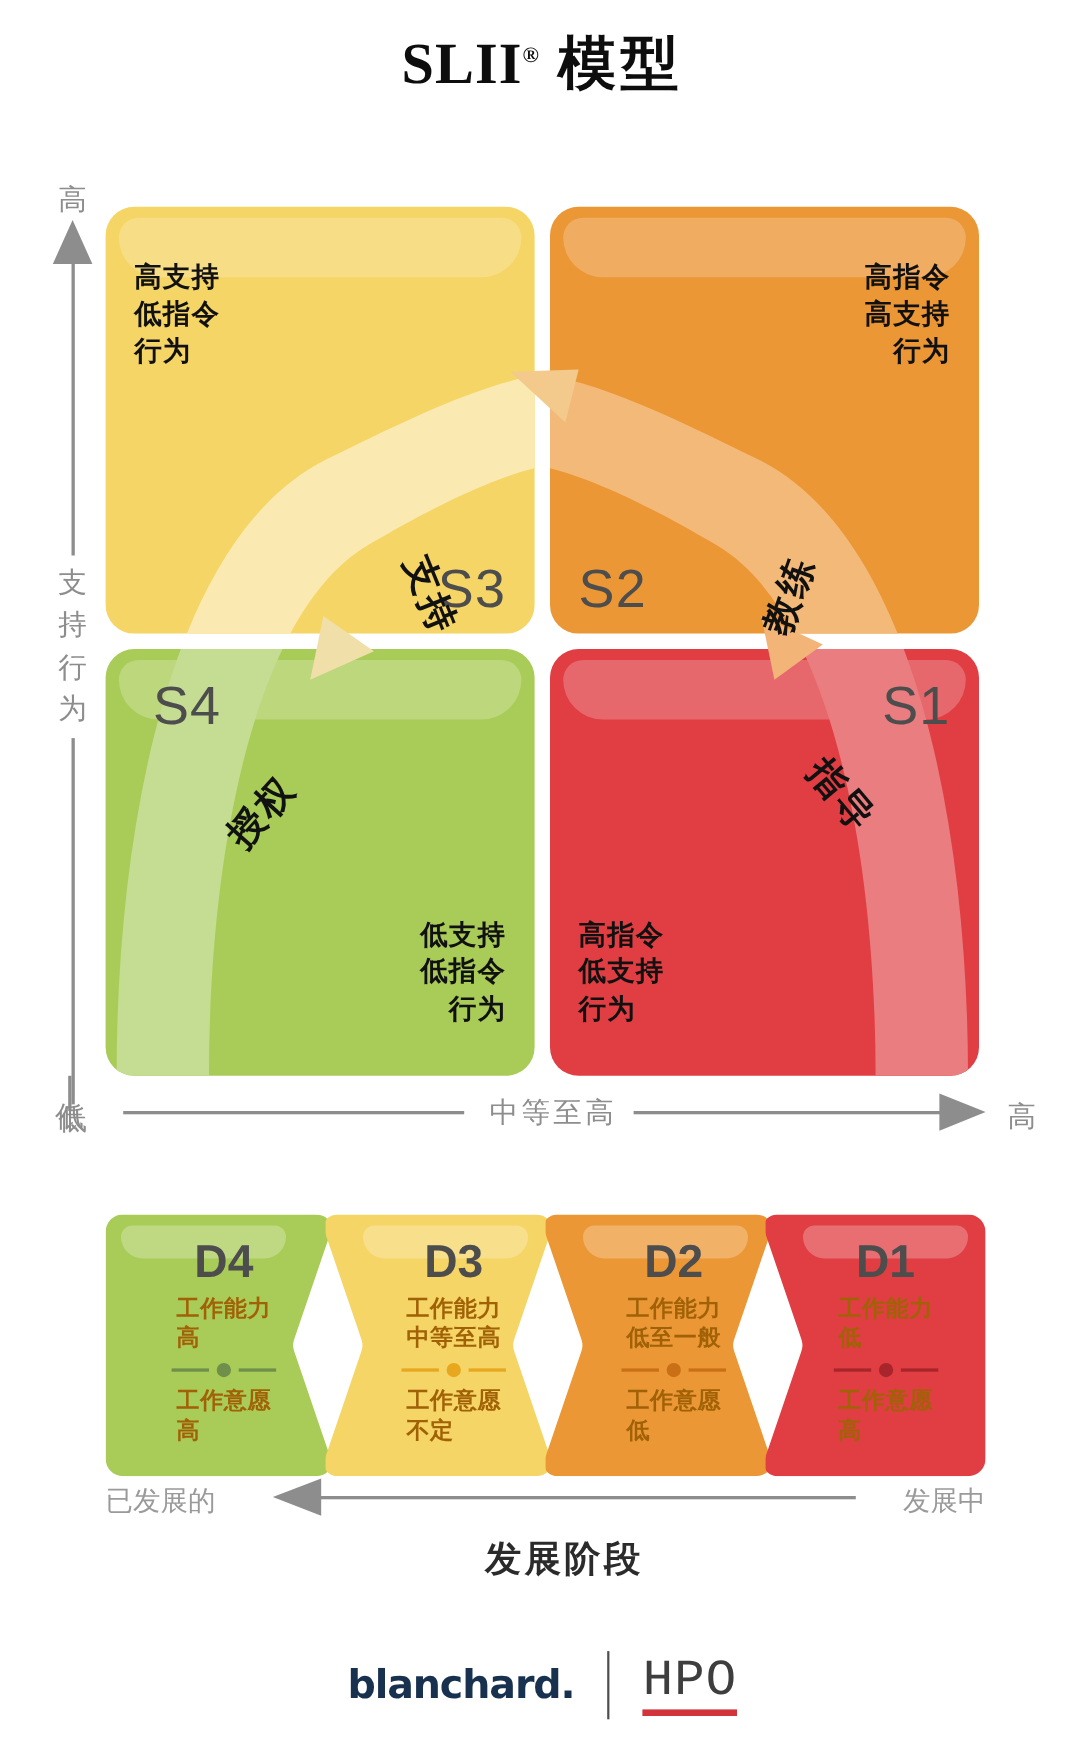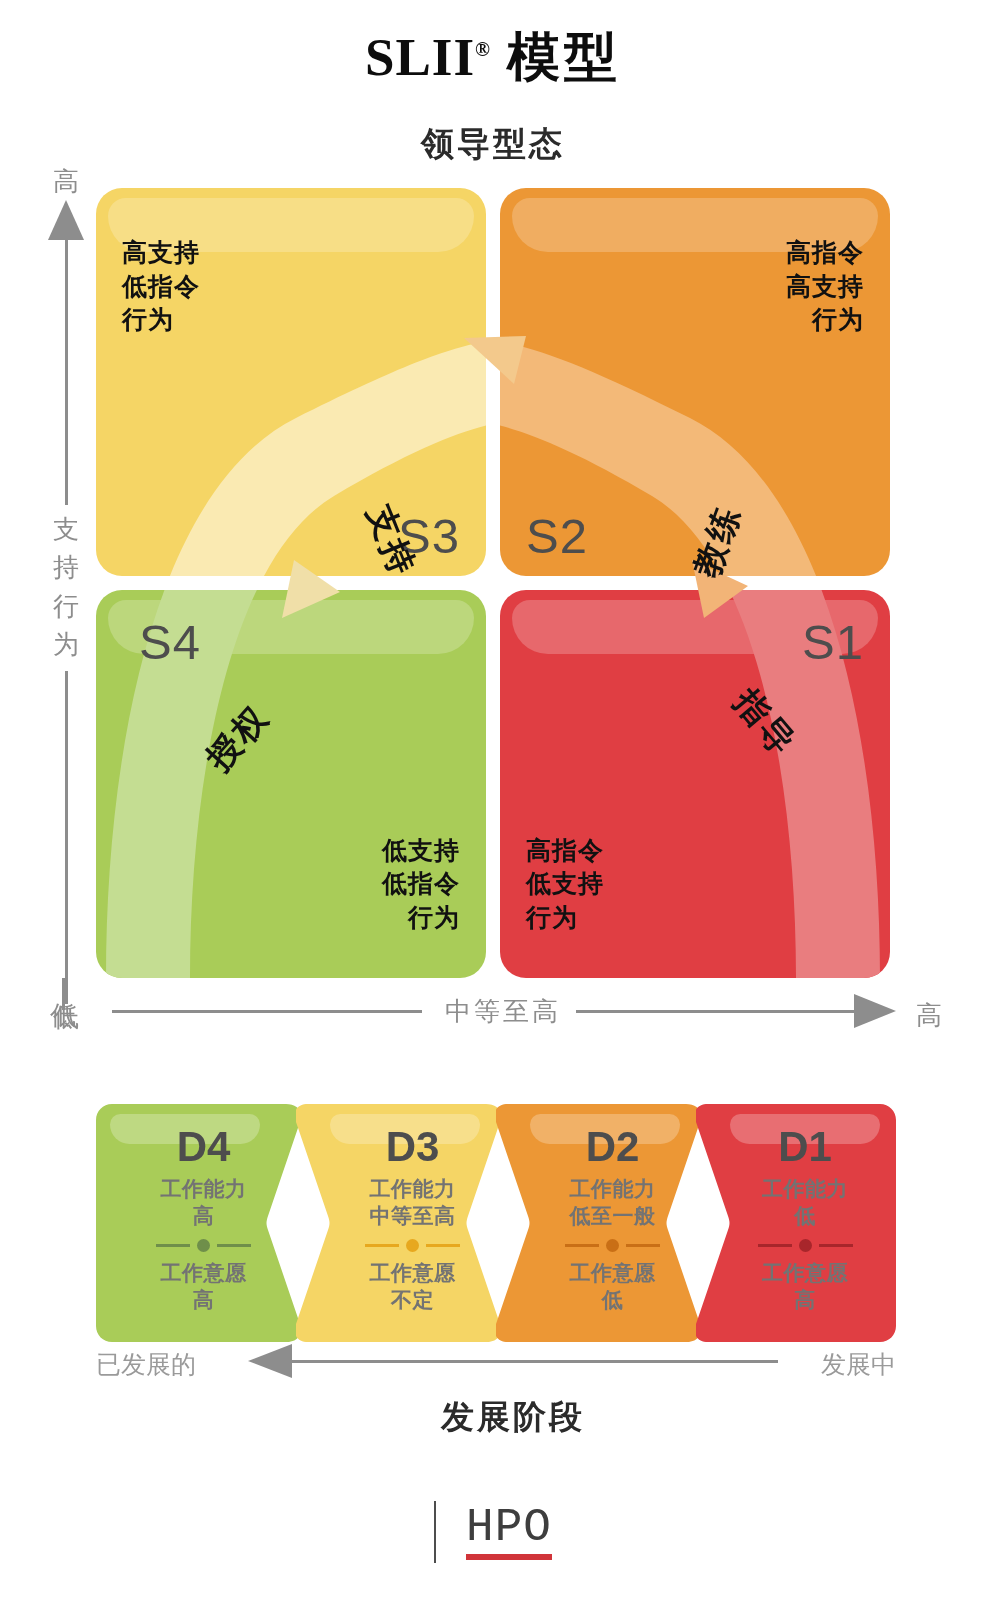--- a/index.html
+++ b/index.html
@@ -145,22 +145,22 @@
     display: flex; flex-direction: column; align-items: center; justify-content: flex-start;
     padding-top: 22px;
   }
   .stage-code {
     font-family: "Liberation Sans","DejaVu Sans", sans-serif;
     font-weight: bold; font-size: 42px; color: #4d4d4d; line-height: 1;
     margin-bottom: 8px;
   }
   .stage-text {
     font-family: "Liberation Serif","DejaVu Serif", serif;
-    font-weight: bold; font-size: 21px; color: #737373; line-height: 1.3;
-    text-align: center; white-space: pre-line; letter-spacing: 0.5px;
+    font-weight: bold; font-size: 21px; color: #a16207; line-height: 1.3;
+    white-space: pre-line; letter-spacing: 0.5px;
   }
   .stage-divider {
     display: flex; align-items: center; justify-content: center;
     width: 110px; margin: 8px 0 8px 0;
   }
   .stage-divider .bar { height: 3px; width: 34px; }
   .stage-divider .dot { width: 13px; height: 13px; border-radius: 50%; margin: 0 7px; }
 
   
   #stage-d4 { left: 0;    width: 215px; }
@@ -200,21 +200,20 @@
 </style>
 </head>
 <body>
 
 <div id="stage">
 
   <div class="main-title">
     <span>SLII</span><span class="reg">®</span><span class="cn">模型</span>
   </div>
 
-  <div class="section-title" id="leadership-title">领导型态</div>
 
   <div id="y-axis">
     <div class="y-arrow"></div>
     <div class="y-line"></div>
     <div class="axis-cap" id="y-high">高</div>
     <div class="axis-cap" id="y-low">低</div>
     <div id="y-label">
       <span>支</span>
       <span>持</span>
       <span>行</span>
@@ -394,20 +393,21 @@
   <div id="dev-arrow-row">
     <div id="dev-left">已发展的</div>
     <div id="dev-arrowhead"></div>
     <div id="dev-line"></div>
     <div id="dev-right">发展中</div>
   </div>
 
   <div class="section-title" id="development-title">发展阶段</div>
 
   <div id="footer">
+    <div id="blanchard-logo">blanchard.</div>
     <div id="footer-divider"></div>
     <div id="hpo-logo">
       <div id="hpo-text">HPO</div>
       <div id="hpo-underline"></div>
     </div>
   </div>
 
 </div>
 
 </body></html>

